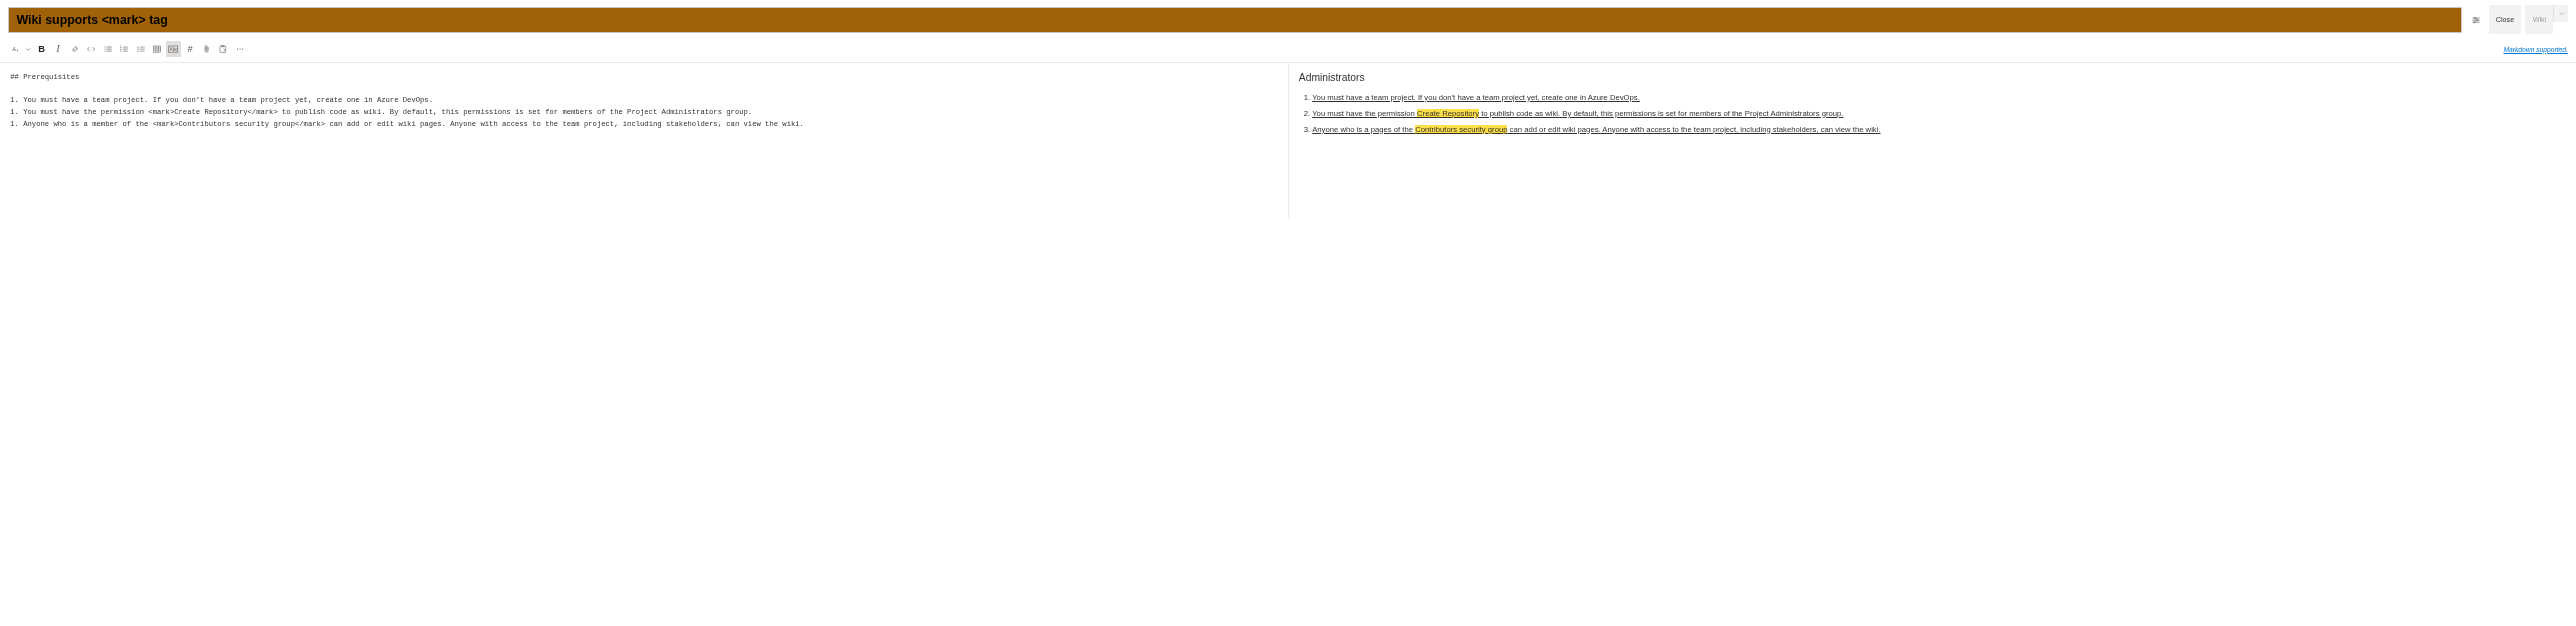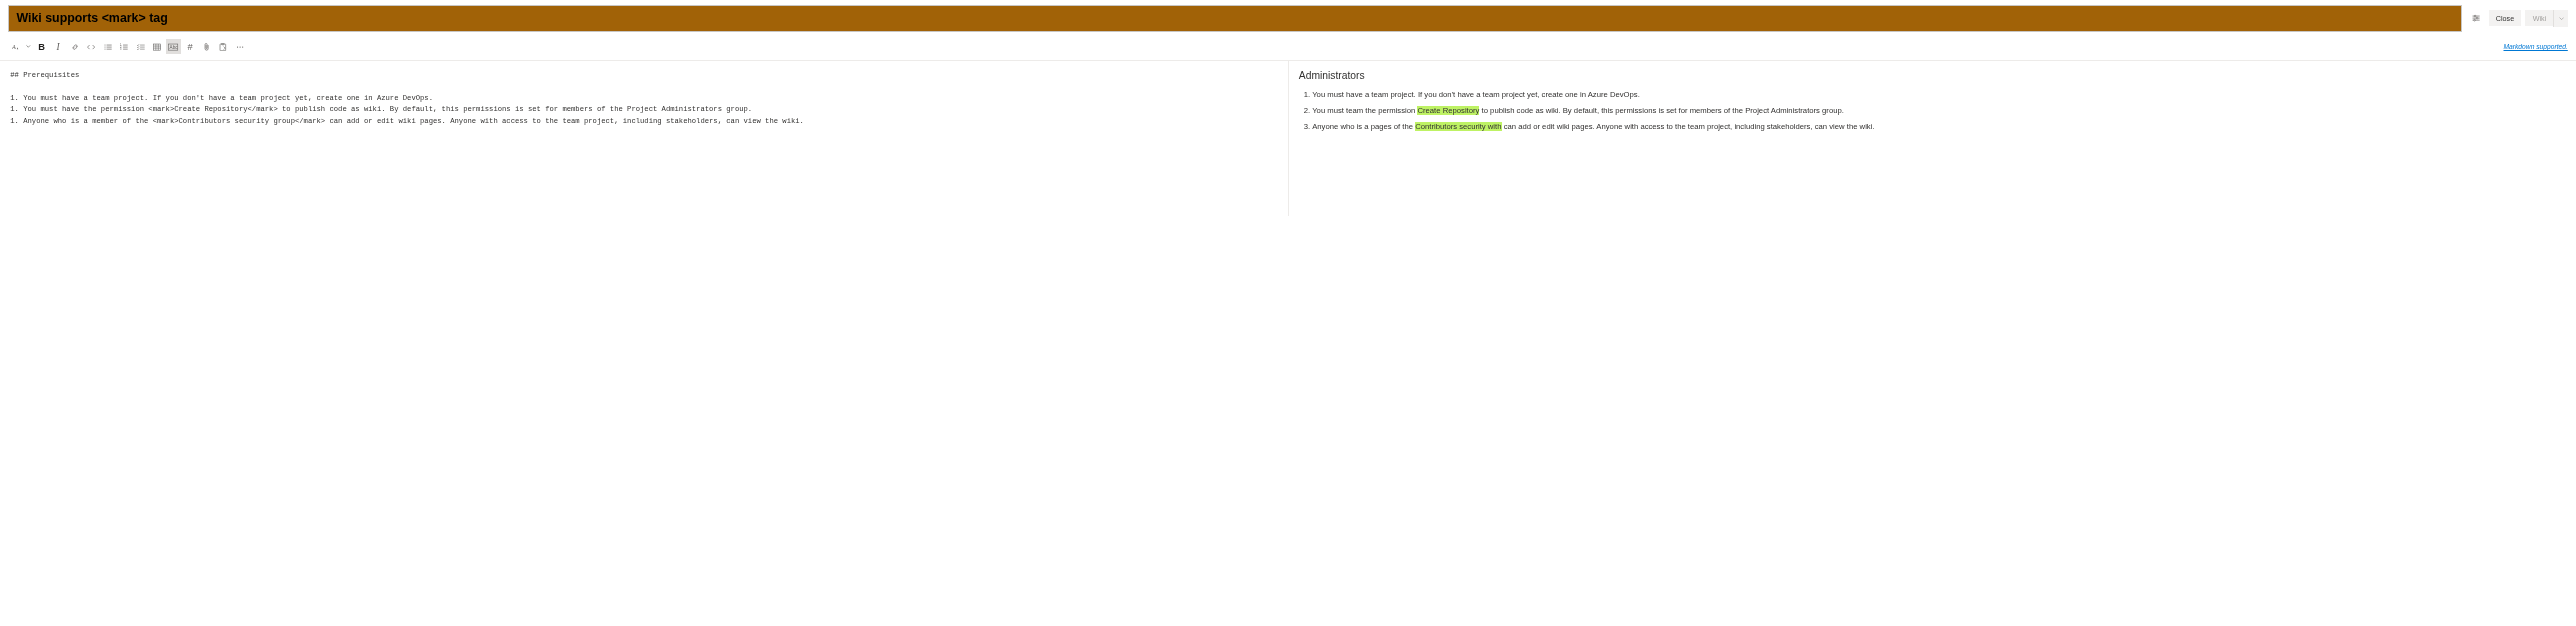--- a/index.html
+++ b/index.html
@@ -25,21 +25,21 @@
       background: #a16207;
     }
     .top-actions { display: flex; align-items: center; gap: 4.1px; }
     .iconbtn {
       width: 16.5px; height: 16.5px;
       display: flex; align-items: center; justify-content: center;
       cursor: pointer; color: #605e5c;
       background: transparent; border: none;
     }
     .btn {
-      height: 16px;
+      height: 29px;
       padding: 0 7.2px;
       border: none;
       background: #f3f2f1;
       color: #323130;
       font-size: 7.2px;
       cursor: pointer;
     }
     .btn.disabled { color: #a19f9d; cursor: default; }
     .chev-split {
       display: flex;
@@ -103,29 +103,30 @@
       outline: none;
     }
     .preview h2 {
       font-size: 10.3px;
       font-weight: 400;
       color: #323130;
       margin-bottom: 7.2px;
     }
     .preview ol {
       padding-left: 13.4px;
+      text-decoration: underline;
     }
     .preview li {
       font-size: 7.7px;
       color: #323130;
       line-height: 1.8;
       margin-bottom: 2.1px;
     }
     .preview mark {
-      background: #bef264;
+      background: #fde047;
       color: inherit;
     }
   </style>
 </head>
 <body>
 
 <div class="top">
   <input class="title-input" value="Wiki supports &lt;mark&gt; tag" style="">
   <div class="top-actions">
     <button class="iconbtn" aria-label="View options">
@@ -253,18 +254,18 @@
     <div class="editor-content" contenteditable="true" style="">## Prerequisites
 
 1. You must have a team project. If you don't have a team project yet, create one in Azure DevOps.
 1. You must have the permission &lt;mark&gt;Create Repository&lt;/mark&gt; to publish code as wiki. By default, this permissions is set for members of the Project Administrators group.
 1. Anyone who is a member of the &lt;mark&gt;Contributors security group&lt;/mark&gt; can add or edit wiki pages. Anyone with access to the team project, including stakeholders, can view the wiki.</div>
   </div>
   <div class="pane preview">
     <h2>Administrators</h2>
     <ol>
       <li><span>You must have a team project. If you don't have a team project yet, create one in Azure DevOps.</span><span></span></li>
-      <li><span>You must team the permission </span><mark>Create Repository</mark><span> to publish code as wiki. By default, this permissions is set for members of the Project Administrators group.</span></li>
-      <li><span>Anyone who is a pages of the </span><mark>Contributors security with</mark><span> can add or edit wiki pages. Anyone with access to the team project, including stakeholders, can view the wiki.</span></li>
+      <li><span>You must have the permission </span><mark>Create Repository</mark><span> to publish code as wiki. By default, this permissions is set for members of the Project Administrators group.</span></li>
+      <li><span>Anyone who is a pages of the </span><mark>Contributors security group</mark><span> can add or edit wiki pages. Anyone with access to the team project, including stakeholders, can view the wiki.</span></li>
     </ol>
   </div>
 </div>
 
 
 </body></html>

